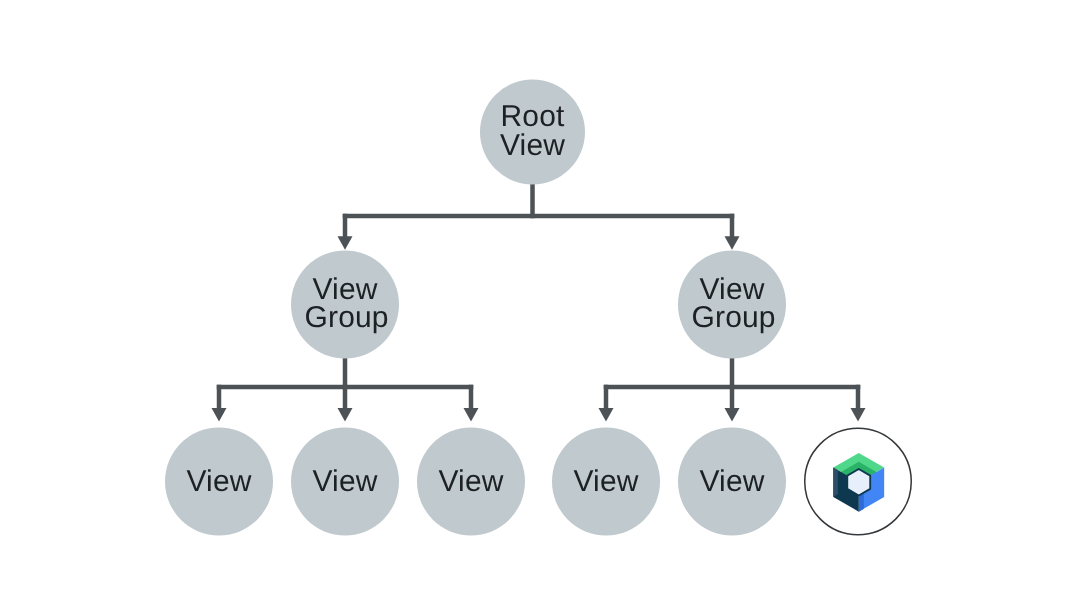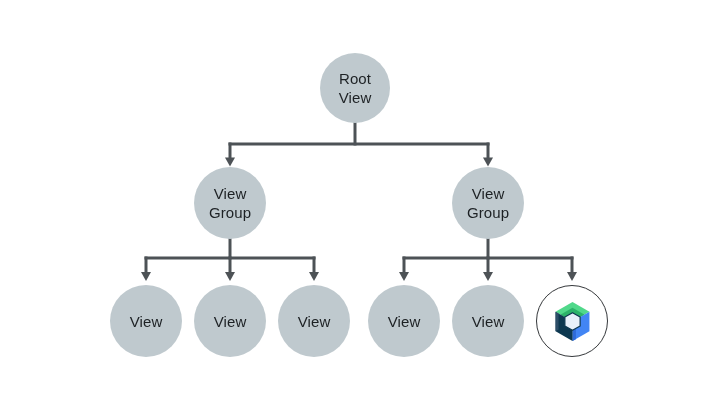--- a/index.html
+++ b/index.html
@@ -48,21 +48,21 @@
     border-radius: 50%;
     background: var(--node-fill);
     display: flex;
     align-items: center;
     justify-content: center;
     text-align: center;
   }
   .node .label {
     display: block;
     width: 54px;
-    font-size: 15px;
+    font-size: 20px;
     line-height: 19px;
     color: var(--label-text);
     letter-spacing: 0.1px;
   }
   .node.root  { left: 320px; top: 53px;  width: 70px; height: 70px; }
   .node.gl    { left: 194px; top: 167px; width: 72px; height: 72px; }
   .node.gr    { left: 452px; top: 167px; width: 72px; height: 72px; }
   .node.v1    { left: 110px; top: 285px; width: 72px; height: 72px; }
   .node.v2    { left: 194px; top: 285px; width: 72px; height: 72px; }
   .node.v3    { left: 278px; top: 285px; width: 72px; height: 72px; }

